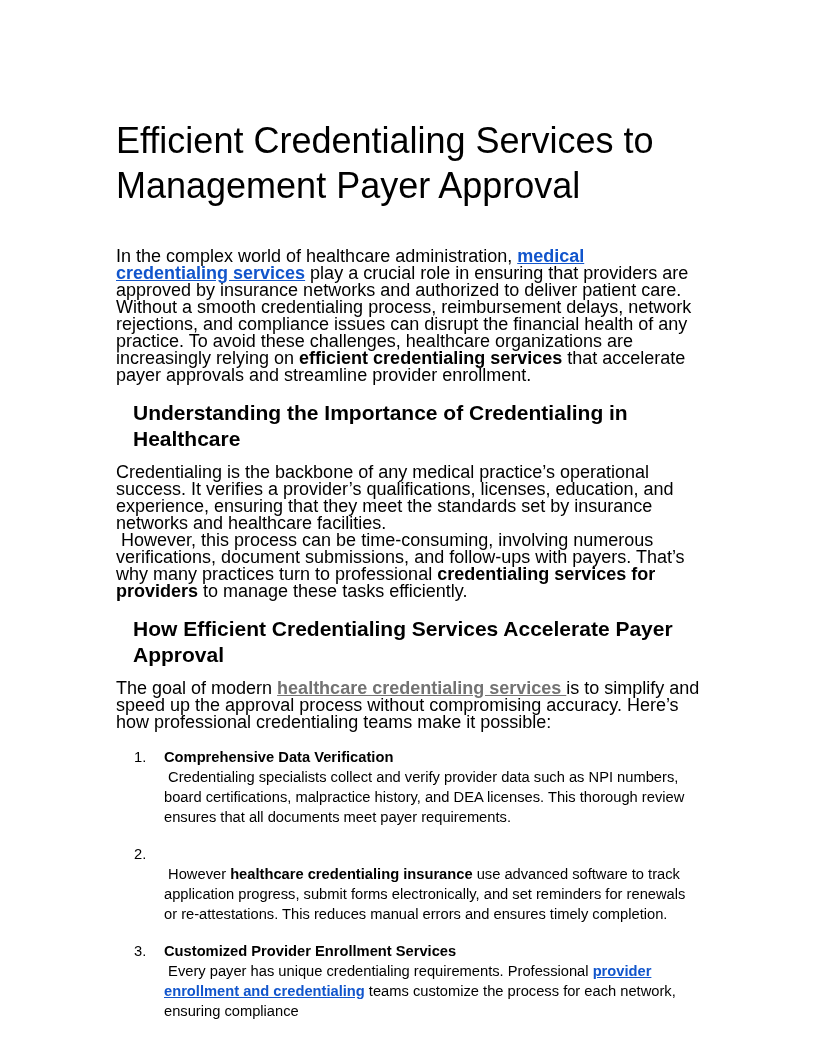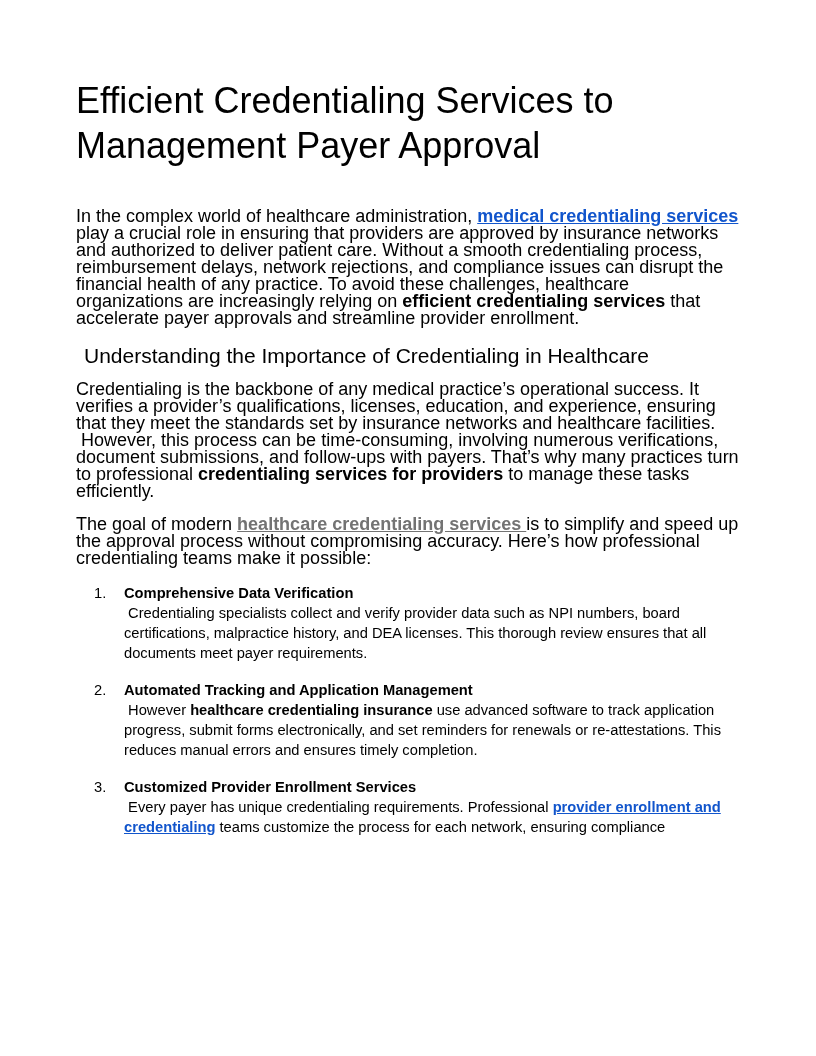--- a/index.html
+++ b/index.html
@@ -5,21 +5,21 @@
   html, body {
     margin: 0;
     padding: 0;
     background: #ffffff;
   }
   .page {
     position: relative;
     width: 816px;
     height: 1056px;
     box-sizing: border-box;
-    padding: 76px;
+    padding: 116px;
     margin: 0 auto;
     background: #ffffff;
     color: #000000;
     font-family: "Liberation Sans", "DejaVu Sans", sans-serif;
     overflow: hidden;
   }
   .doc-title {
     font-size: 36px;
     line-height: 45px;
     font-weight: 400;
@@ -28,22 +28,22 @@
   }
   .title-line { display: block; }
   .body-text {
     font-size: 18px;
     line-height: 17px;
     margin: 0 0 16px 0;
   }
   h2.section-heading {
     font-size: 21px;
     line-height: 26px;
-    font-weight: 400;
-    margin: 0 0 12px 8px;
+    font-weight: 700;
+    margin: 0 0 12px 17px;
   }
   ol.numbered-list {
     list-style: none;
     margin: 0;
     padding: 0;
   }
   ol.numbered-list > li {
     position: relative;
     padding-left: 48px;
     margin-bottom: 17px;
@@ -74,24 +74,25 @@
       <span class="title-line">Management Payer Approval</span>
     </h1>
 
   <p class="body-text"><span>In the complex world of healthcare administration, </span><a href="#" class="doc-link" style="color: rgb(17, 85, 204);">medical credentialing services</a><span> play a crucial role in ensuring that providers are approved by insurance networks and authorized to deliver patient care. Without a smooth credentialing process, reimbursement delays, network rejections, and compliance issues can disrupt the financial health of any practice. To avoid these challenges, healthcare organizations are increasingly relying on </span><strong>efficient credentialing services</strong><span> that accelerate payer approvals and streamline provider enrollment.</span></p>
 
   <h2 class="section-heading">Understanding the Importance of Credentialing in Healthcare</h2>
 
   <p class="body-text"><span>Credentialing is the backbone of any medical practice’s operational success. It verifies a provider’s qualifications, licenses, education, and experience, ensuring that they meet the standards set by insurance networks and healthcare facilities.</span><br><span class="pre"> However, this process can be time-consuming, involving numerous verifications, document submissions, and follow-ups with payers. That’s why many practices turn to professional </span><strong>credentialing services for providers</strong><span> to manage these tasks efficiently.</span></p>
 
 
+  <h2 class="section-heading">How Efficient Credentialing Services Accelerate Payer Approval</h2>
 
   <p class="body-text"><span>The goal of modern </span><a href="#" class="doc-link pre" style="color: #737373;">healthcare credentialing services </a><span>is to simplify and speed up the approval process without compromising accuracy. Here’s how professional credentialing teams make it possible:</span></p>
 
   <ol class="numbered-list">
     <li><span class="li-num">1.</span><strong>Comprehensive Data Verification</strong><br><span class="pre"> Credentialing specialists collect and verify provider data such as NPI numbers, board certifications, malpractice history, and DEA licenses. This thorough review ensures that all documents meet payer requirements.</span></li>
 
-    <li><span class="li-num">2.</span><strong>Automated Tracking and Application Management</strong><br><span class="pre"> However </span><strong>healthcare credentialing insurance</strong><span> use advanced software to track application progress, submit forms electronically, and set reminders for renewals or re-attestations. This reduces manual errors and ensures timely completion.</span></li>
+    <li><span class="li-num">2.</span><br><span class="pre"> However </span><strong>healthcare credentialing insurance</strong><span> use advanced software to track application progress, submit forms electronically, and set reminders for renewals or re-attestations. This reduces manual errors and ensures timely completion.</span></li>
 
     <li><span class="li-num">3.</span><strong>Customized Provider Enrollment Services</strong><br><span class="pre"> Every payer has unique credentialing requirements. Professional </span><a href="#" class="doc-link" style="color: rgb(17, 85, 204);">provider enrollment and credentialing</a><span> teams customize the process for each network, ensuring compliance</span></li>
   </ol>
 
 </div>
 
 </body></html>

